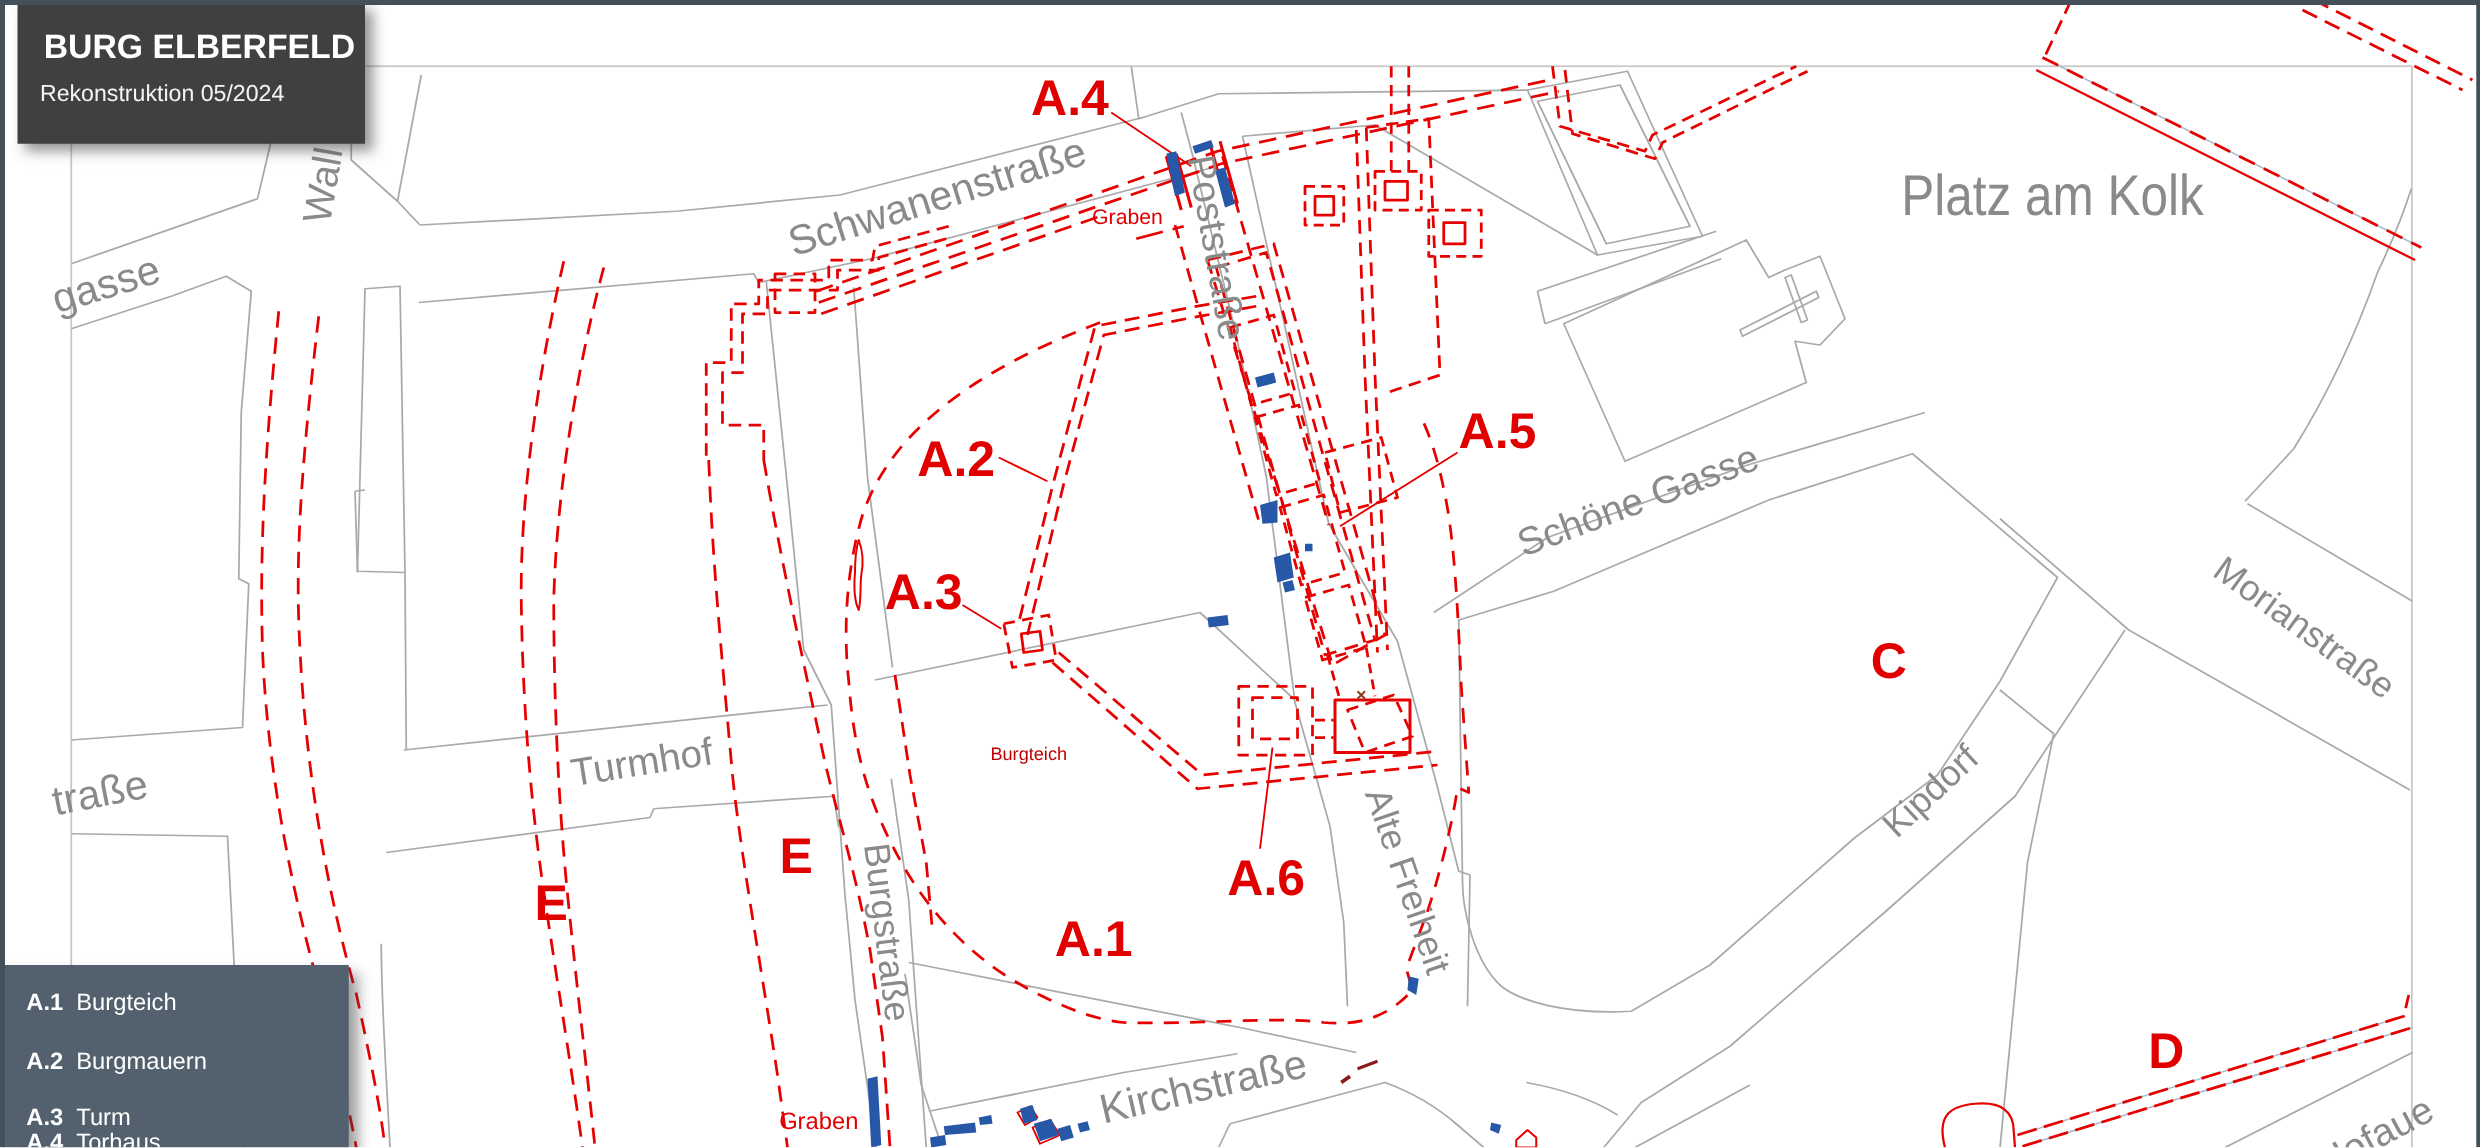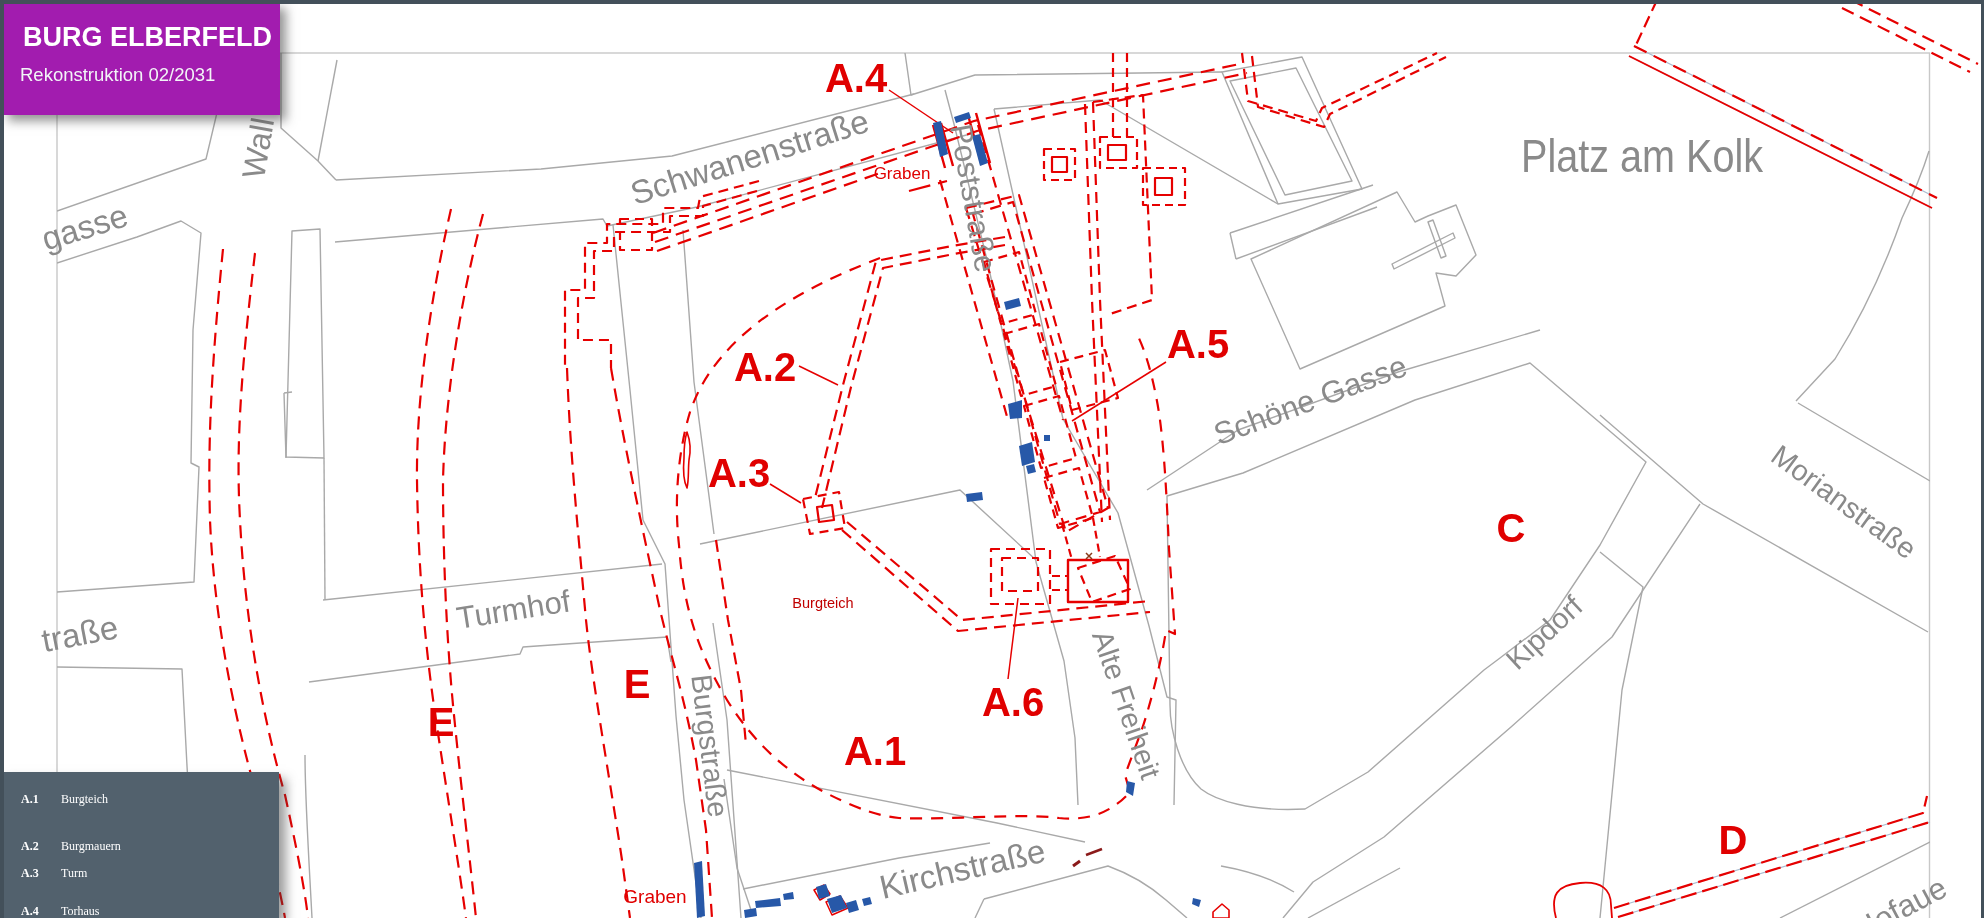--- a/index.html
+++ b/index.html
@@ -1,25 +1,25 @@
 <!DOCTYPE html>
 <html><head>
 <meta charset="utf-8">
 <style>
   html,body{margin:0;padding:0;background:#ffffff;}
   #page{position:relative;width:1984px;height:918px;overflow:hidden;background:#fff;
         font-family:"Liberation Sans", sans-serif;}
   svg{position:absolute;left:0;top:0;}
-  .hdr{position:absolute;left:2px;top:2px;width:278px;height:113px;background:#a21caf;
+  .hdr{position:absolute;left:14px;top:2px;width:278px;height:113px;background:#404040;
        box-shadow:6px 6px 10px rgba(60,60,60,.55);}
   .hdr h1{margin:22px 0 0 21px;font-size:27px;line-height:1;color:#ffffff;font-weight:bold;letter-spacing:0;white-space:nowrap;}
   .hdr p{margin:13px 0 0 18px;font-size:18.5px;color:#f2f5f7;font-weight:400;white-space:nowrap;}
   .lgd{position:absolute;left:2px;top:772px;width:277px;height:146px;background:#52616d;
        box-shadow:7px 7px 10px rgba(60,60,60,.5);color:#fff;}
-  .lgd .row{position:absolute;left:19px;font-size:12px;white-space:nowrap;font-family:Liberation Serif, serif;}
+  .lgd .row{position:absolute;left:19px;font-size:19px;white-space:nowrap;}
   .lgd .row b{display:inline-block;width:40px;font-weight:bold;}
 </style>
 </head>
 <body>
 <div id="page">
 
 <svg width="1984" height="918" viewBox="0 0 1984 918">
   <defs>
     <clipPath id="mapclip">
           <rect x="57" y="53" width="1873" height="865"></rect>
@@ -348,30 +348,30 @@
     <text x="902" y="179" font-size="17" font-weight="500" text-anchor="middle">Graben</text>
 
     <text x="655" y="903" font-size="19" font-weight="500" text-anchor="middle">Graben</text>
 
     <text x="823" y="608" font-size="14.5" font-weight="500" fill="#c00000" text-anchor="middle">Burgteich</text>
   </g>
 </svg>
 
 <div class="hdr">
   <h1>BURG ELBERFELD</h1>
-  <p>Rekonstruktion 02/2031</p>
+  <p>Rekonstruktion 05/2024</p>
 </div>
 
 <div class="lgd">
 
   <div class="row" style="top:20px;"><b>A.1</b>Burgteich</div>
 
   <div class="row" style="top:67px;"><b>A.2</b>Burgmauern</div>
 
-  <div class="row" style="top:94px;"><b>A.3</b>Turm</div>
+  <div class="row" style="top:112px;"><b>A.3</b>Turm</div>
 
   <div class="row" style="top:132px;"><b>A.4</b>Torhaus</div>
 </div>
 
 <div style="position:absolute;left:0;top:0;width:1984px;height:4px;background:#43505a;"></div>
 
 <div style="position:absolute;left:0;top:0;width:4px;height:918px;background:#43505a;"></div>
 
 <div style="position:absolute;left:1981px;top:0;width:3px;height:918px;background:#43505a;"></div>
 </div>

